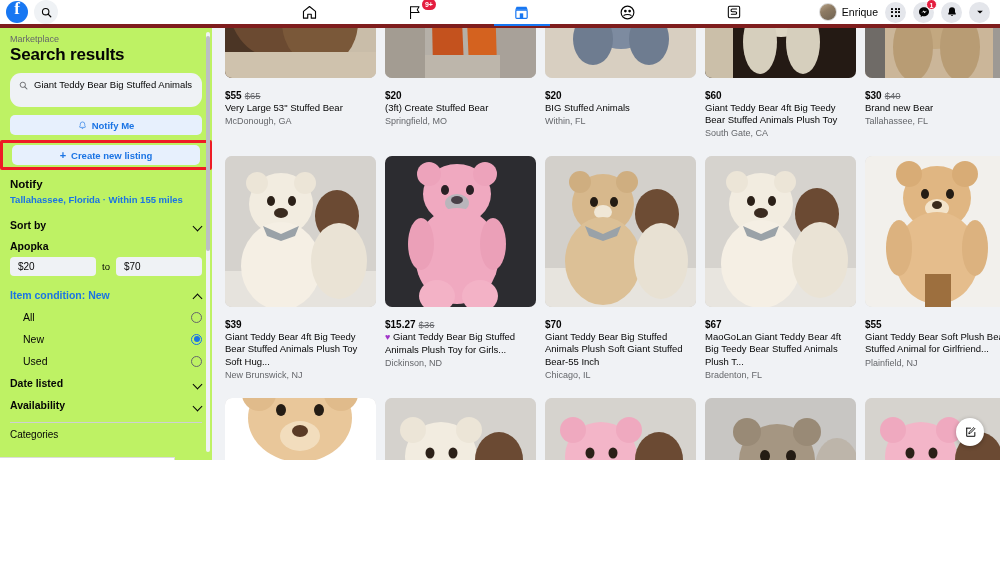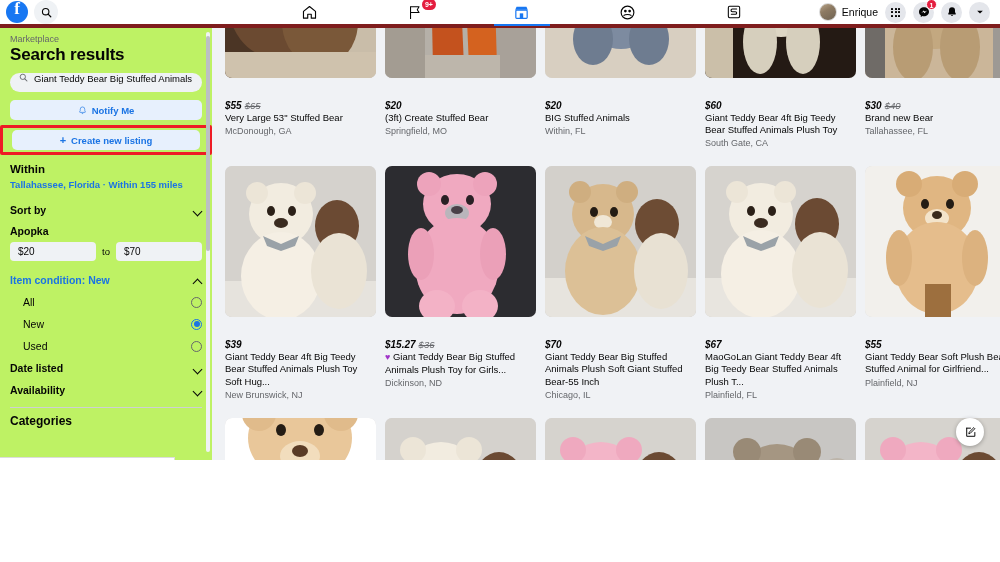--- a/index.html
+++ b/index.html
@@ -73,21 +73,21 @@
   
   .sidebar {
     position:absolute; top:28px; left:0; width:212px; height:432px;
     background:#bef264; overflow:hidden;
   }
   .sb-inner { padding:6px 10px 0 10px; }
   .crumb { font-size:9px; color:#65676b; margin-bottom:1px;}
   .sb-title { font-size:17px; font-weight:bold; color:#050505; letter-spacing:-0.2px; margin-bottom:8px;}
   .sb-searchbox {
     height:19px; background:#eff2f5; border-radius:11px;
-    display:flex; align-items:flex-start; gap:6px; padding:0 9px;
+    display:flex; align-items:flex-end; gap:6px; padding:17px 9px;
     margin-bottom:8px;
   }
   .sb-searchbox span { font-size:9.5px; color:#050505; white-space:nowrap; }
   .btn-soft {
     height:20px; background:#e7f0fd; border-radius:5px;
     display:flex; align-items:center; justify-content:center; gap:5px;
     color:#1b74e4; font-size:9.5px; font-weight:bold; cursor:pointer;
     margin-bottom:5px;
   }
   .highlight-wrap {
@@ -125,21 +125,21 @@
     width:11px; height:11px; border-radius:50%;
     border:1.3px solid #65676b; flex:none; position:relative;
   }
   .radio.on { border-color:#1b74e4; border-width:1.3px;}
   .radio.on::after{
     content:""; position:absolute; left:50%; top:50%;
     width:6px;height:6px;border-radius:50%;background:#1b74e4;
     transform:translate(-50%,-50%);
   }
   .divider { height:1px; background:#ced0d4; margin:6px 0;}
-  .cat-clip { font-size:12px; font-weight:bold; color:#050505; }
+  .cat-clip { font-size:10px; font-weight:normal; color:#050505; }
 
   .sb-scrollbar{
     position:absolute; right:2px; top:8px; width:4px; height:215px;
     background:#bcc0c4; border-radius:3px;
   }
   .sb-track{
     position:absolute; right:2px; top:4px; width:4px; height:420px;
     background:#f0f2f5; border-radius:3px;
   }
 
@@ -160,21 +160,21 @@
     position:relative;
     display:grid; grid-template-columns:repeat(5,151px);
     gap:9px; padding:0 13px;
   }
   .card { width:151px; cursor:pointer; }
   .card-img {
     width:151px; height:151px; border-radius:7px;
     background:#d9d9d9; overflow:hidden; position:relative;
   }
   .card-img svg { display:block; width:100%; height:100%;}
-  .price { font-size:10px; font-weight:bold; color:#050505; margin-top:22px;font-style:italic; }
+  .price { font-size:10px; font-weight:bold; color:#050505; margin-top:12px; }
   .price .strike { color:#65676b; font-weight:normal; text-decoration:line-through; margin-left:3px; font-size:9.5px;}
   .ctitle { font-size:9.5px; color:#050505; line-height:1.28; margin-top:1px; }
   .cloc { font-size:9px; color:#65676b; margin-top:2px; }
   .row1 { margin-top:-101px; }
   .row2 { margin-top:18px; }
   .row3 { margin-top:18px; }
 
   .fab {
     position:absolute; right:16px; bottom:14px;
     width:28px; height:28px; border-radius:50%; background:#fff;
@@ -301,21 +301,21 @@
         <span>Notify Me</span>
       </div>
 
       <div class="highlight-wrap">
         <div class="btn-soft" style="margin-bottom:0;">
           <span style="color:#1b74e4;font-size:11px;">+</span>
           <span>Create new listing</span>
         </div>
       </div>
 
-      <div class="sb-filters-title">Within</div>
+      <div class="sb-filters-title">Notify</div>
       <div class="sb-loc">Tallahassee, Florida · Within 155 miles</div>
 
       <div class="sb-row">
         <span>Sort by</span>
         <span class="chev"></span>
       </div>
 
       <div class="price-label">Apopka</div>
       <div class="price-row">
         <div class="price-input">$20</div>
@@ -520,21 +520,21 @@
             <ellipse cx="67" cy="45" rx="4" ry="5" fill="#2b2018"></ellipse>
             <ellipse cx="56" cy="57" rx="7" ry="5" fill="#3a2b20"></ellipse>
             <ellipse cx="56" cy="108" rx="40" ry="44" fill="#f5efe4"></ellipse>
             <path d="M38 70 56 78 74 70l-4 10-14 5-14-5z" fill="#9aa2a8"></path>
             <ellipse cx="112" cy="58" rx="22" ry="26" fill="#6b4a33"></ellipse>
             <ellipse cx="115" cy="104" rx="28" ry="38" fill="#eae3d5"></ellipse>
           </svg>
         </div>
         <div class="price"><span>$67</span><span class="strike"></span></div>
         <div class="ctitle">MaoGoLan Giant Teddy Bear 4ft Big Teedy Bear Stuffed Animals Plush T...</div>
-        <div class="cloc">Plainfield, FL</div>
+        <div class="cloc">Bradenton, FL</div>
       </div>
 
       <div class="card">
         <div class="card-img">
           <svg viewBox="0 0 151 151" preserveAspectRatio="xMidYMid slice">
             <rect width="151" height="151" fill="#f2f0ec"></rect>
             <ellipse cx="72" cy="42" rx="34" ry="32" fill="#e0b682"></ellipse>
             <ellipse cx="44" cy="18" rx="13" ry="13" fill="#d8ac76"></ellipse>
             <ellipse cx="100" cy="18" rx="13" ry="13" fill="#d8ac76"></ellipse>
             <ellipse cx="60" cy="38" rx="4" ry="5" fill="#241c14"></ellipse>

